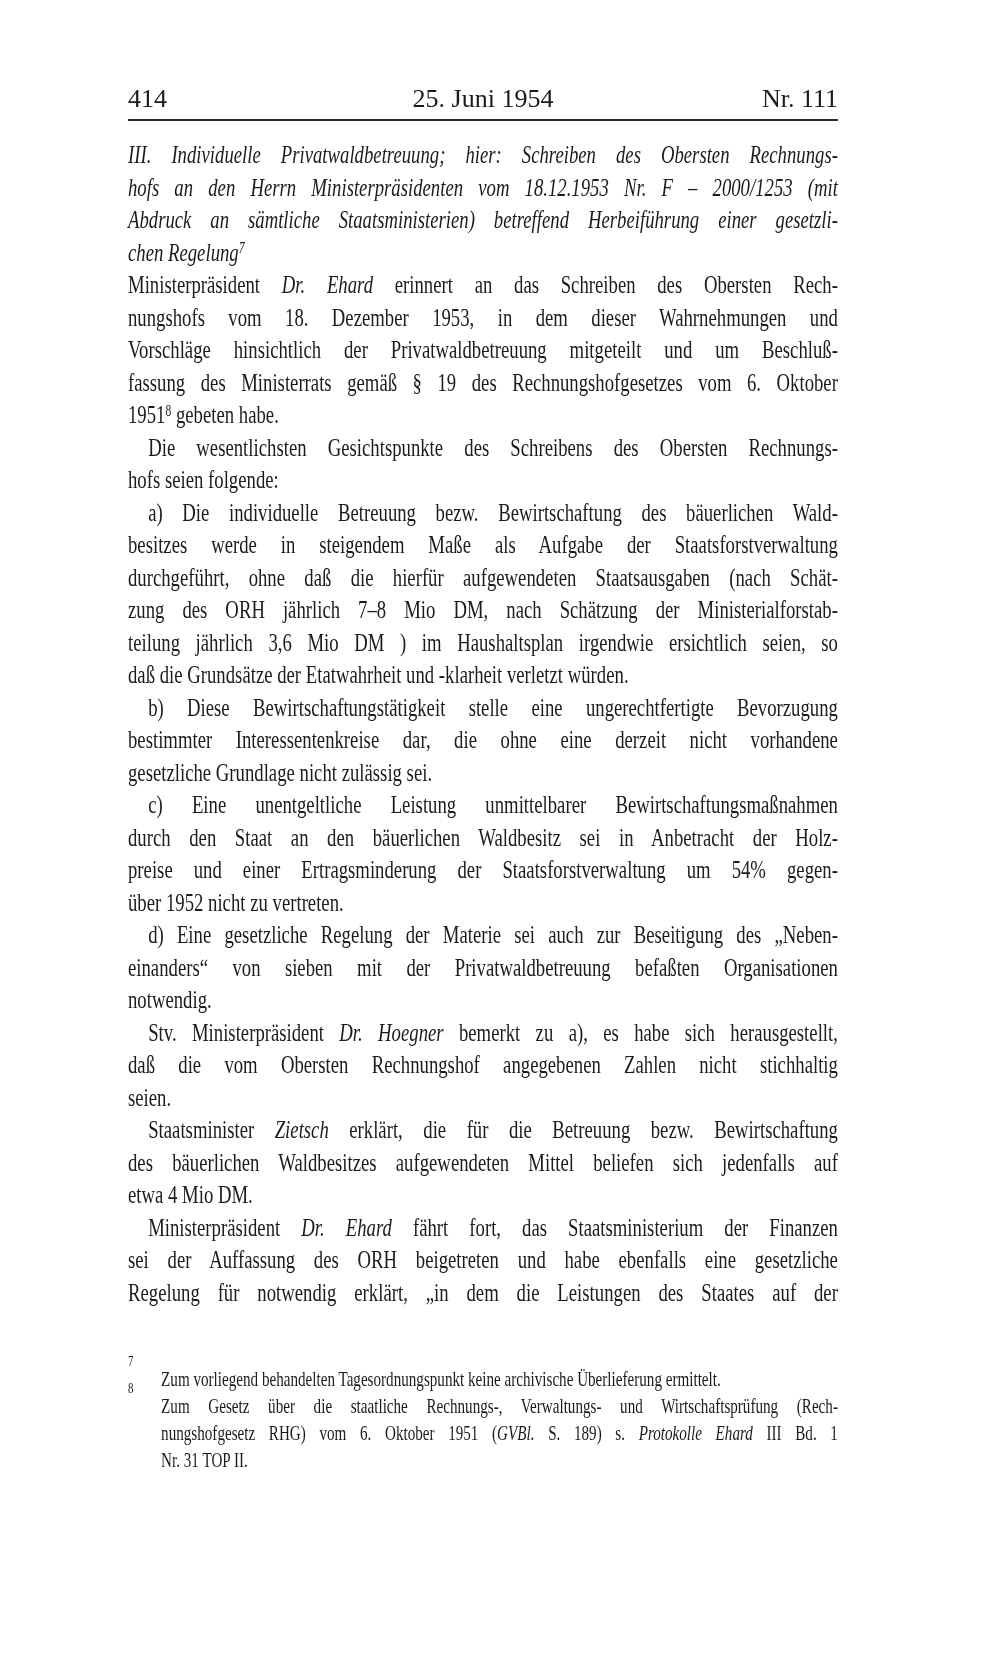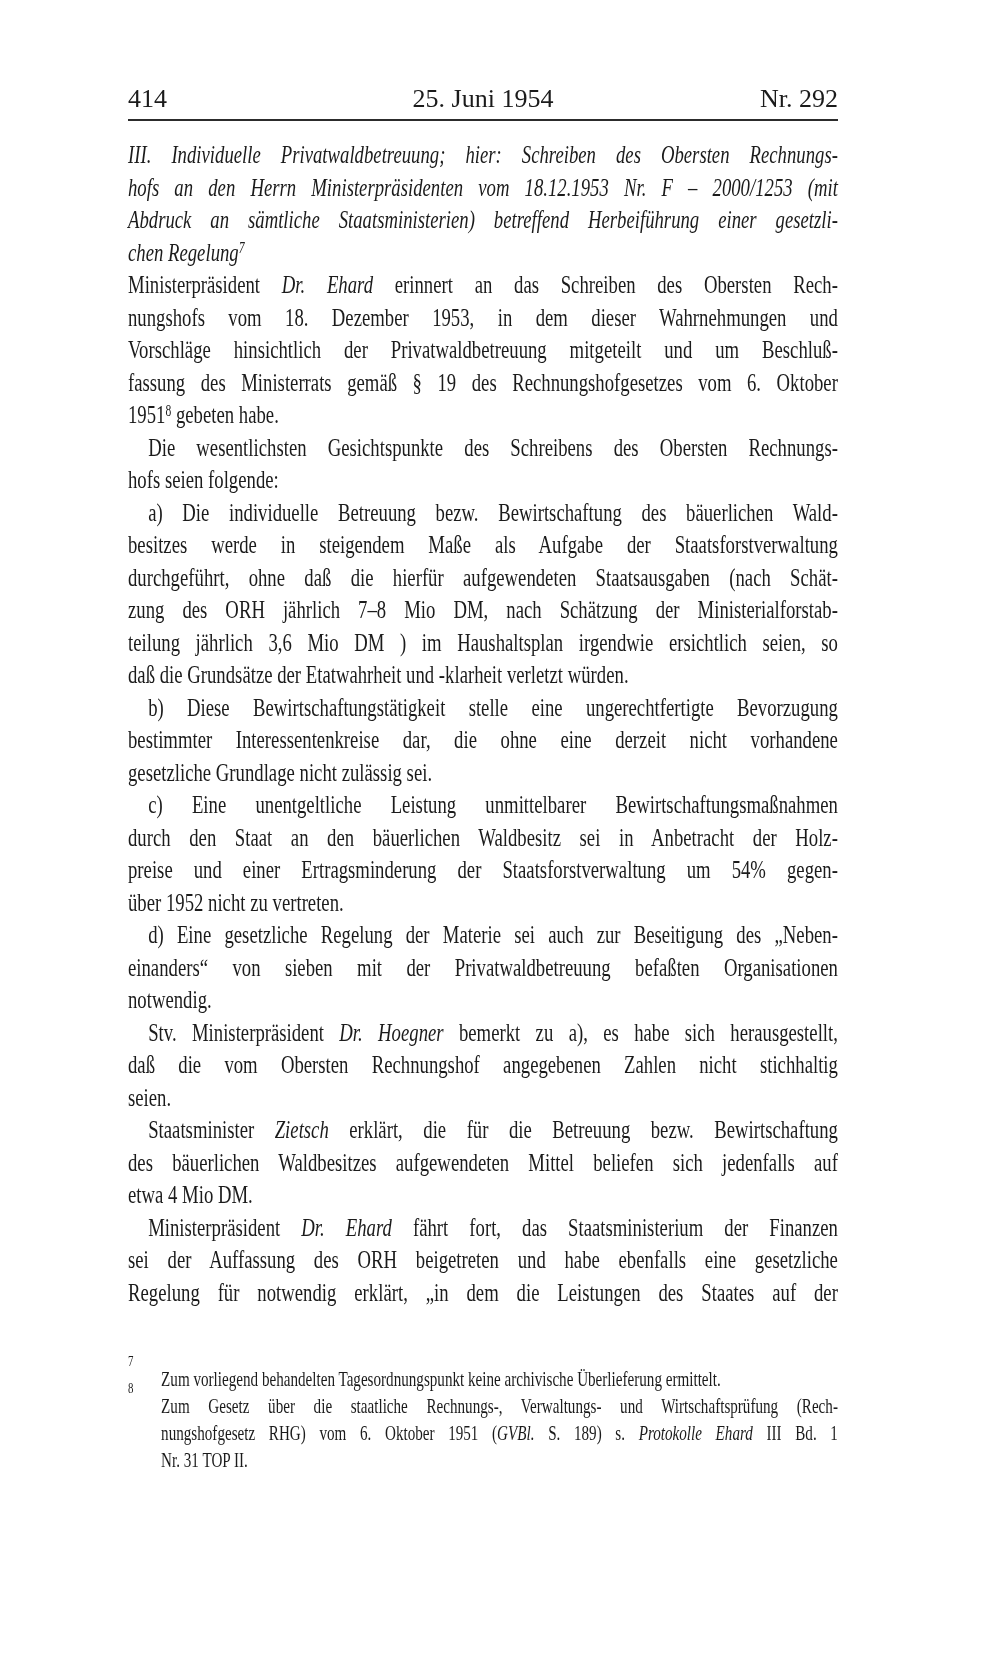--- a/index.html
+++ b/index.html
@@ -70,21 +70,21 @@
 </style>
 </head>
 <body>
 
 <div class="page">
   <div class="column">
 
     <div class="header">
       <span>414</span>
       <span class="center">25. Juni 1954</span>
-      <span>Nr. 292</span>
+      <span>Nr. 111</span>
     </div>
 
     <div class="body-text condense">
         <div class="para italic">
           <div class="line"><span>III. Individuelle Privatwaldbetreuung; hier: Schreiben des Obersten Rechnungs-</span></div>
           <div class="line"><span>hofs an den Herrn Ministerpräsidenten vom 18.12.1953 Nr. F – 2000/1253 (mit</span></div>
           <div class="line"><span>Abdruck an sämtliche Staatsministerien) betreffend Herbeiführung einer gesetzli-</span></div>
           <div class="line last"><span>chen Regelung</span><sup>7</sup></div>
         </div>
         <div class="para">

